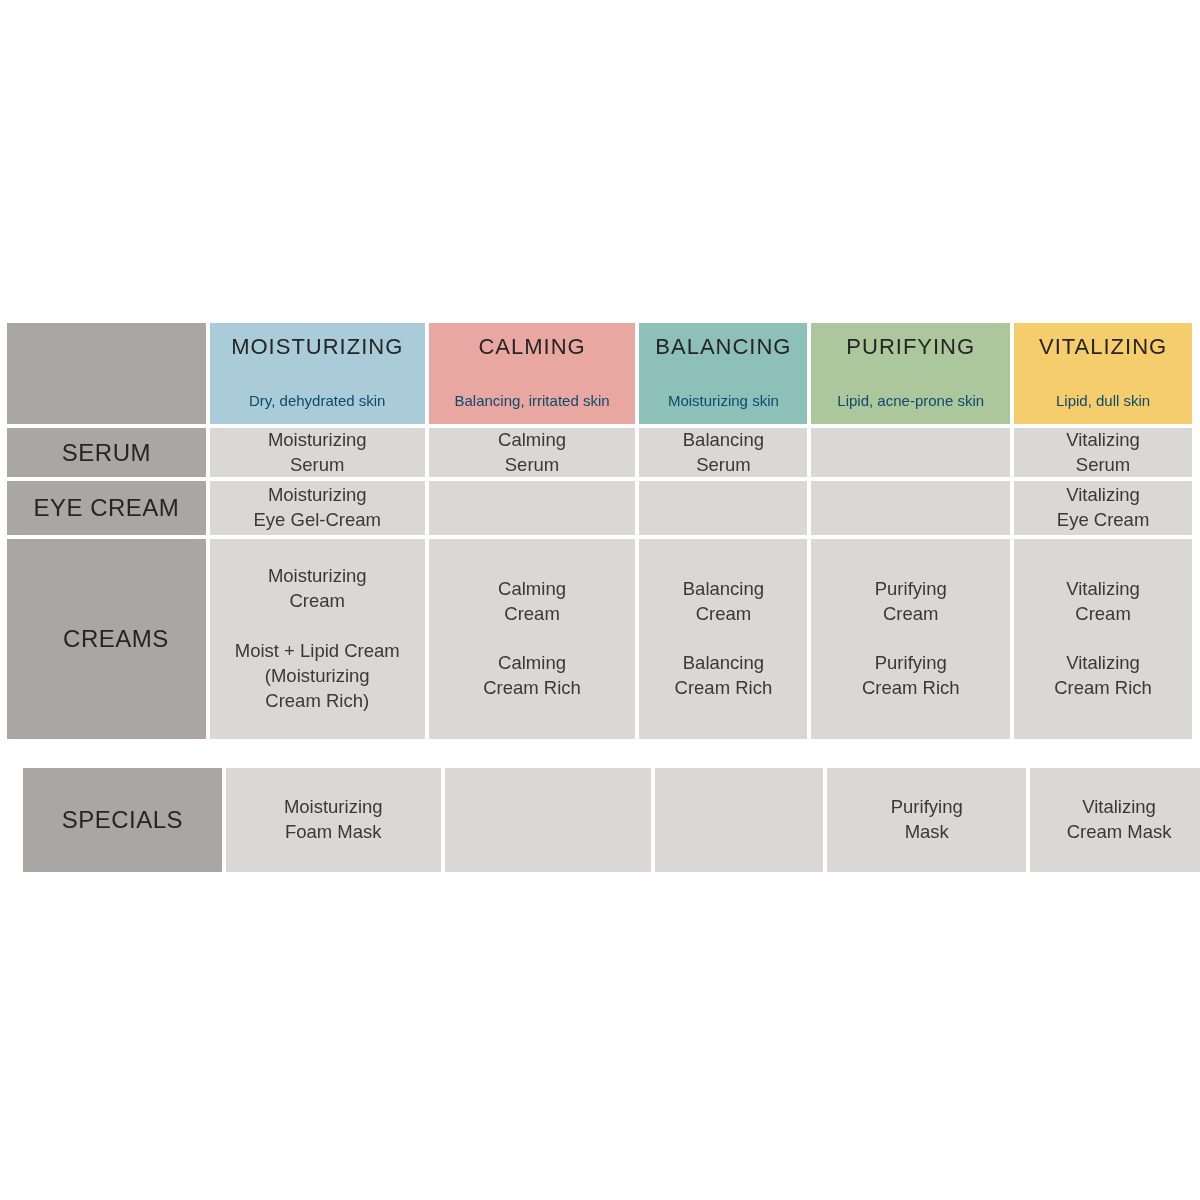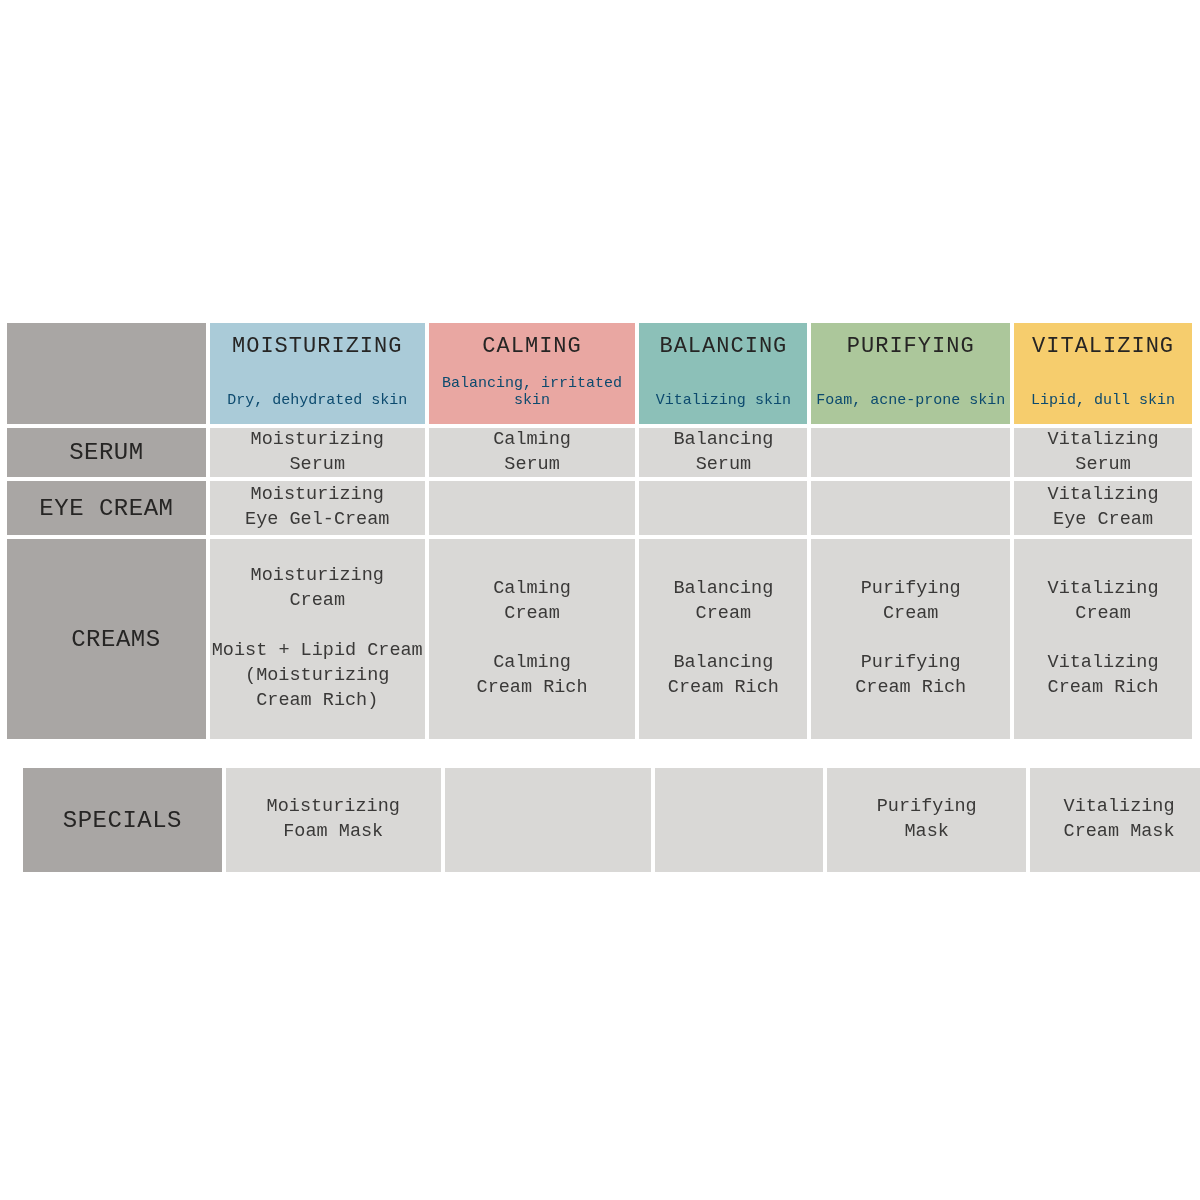--- a/index.html
+++ b/index.html
@@ -4,21 +4,21 @@
 <style>
   * { box-sizing: border-box; margin: 0; padding: 0; }
   html, body {
     width: 1200px; height: 1200px;
     background: #ffffff;
     font-family: "Liberation Sans", sans-serif;
     overflow: hidden;
   }
   .canvas {
     position: relative;
-    width: 1200px; height: 1048px; font-family: Liberation Mono, monospace;
+    width: 1200px; height: 1048px;
   }
   .matrix {
     position: absolute;
     left: 7px; top: 323px;
     width: 1185px;
   }
   .grid {
     display: grid;
     grid-template-columns: 199fr 215fr 207fr 168fr 199fr 178fr;
     gap: 4px;
@@ -73,25 +73,25 @@
       <div class="cell head" style="background: rgb(170, 203, 216);">
         <div class="head-title">MOISTURIZING</div>
         <div class="head-sub">Dry, dehydrated skin</div>
       </div>
       <div class="cell head" style="background: rgb(233, 167, 162);">
         <div class="head-title">CALMING</div>
         <div class="head-sub">Balancing, irritated skin</div>
       </div>
       <div class="cell head" style="background: rgb(140, 192, 184);">
         <div class="head-title">BALANCING</div>
-        <div class="head-sub">Vitalizing skin</div>
+        <div class="head-sub">Moisturizing skin</div>
       </div>
       <div class="cell head" style="background: rgb(172, 199, 155);">
         <div class="head-title">PURIFYING</div>
-        <div class="head-sub">Foam, acne-prone skin</div>
+        <div class="head-sub">Lipid, acne-prone skin</div>
       </div>
       <div class="cell head" style="background: rgb(246, 205, 109);">
         <div class="head-title">VITALIZING</div>
         <div class="head-sub">Lipid, dull skin</div>
       </div>
 
       <div class="cell rowlabel" style="background: rgb(169, 166, 164);">SERUM</div>
       <div class="cell data" style="background: rgb(217, 216, 214);">Moisturizing
 Serum</div>
       <div class="cell data" style="background: rgb(217, 216, 214);">Calming

